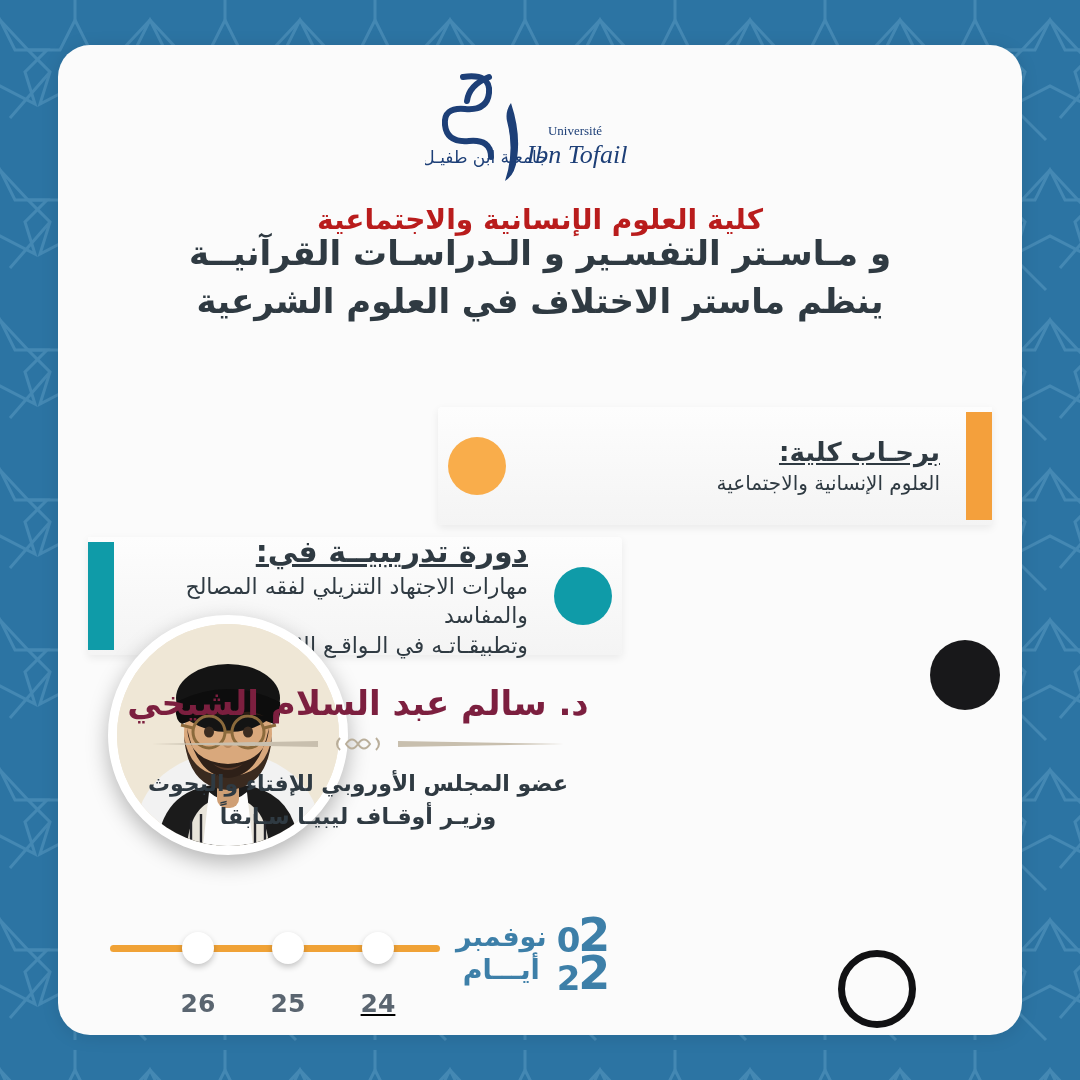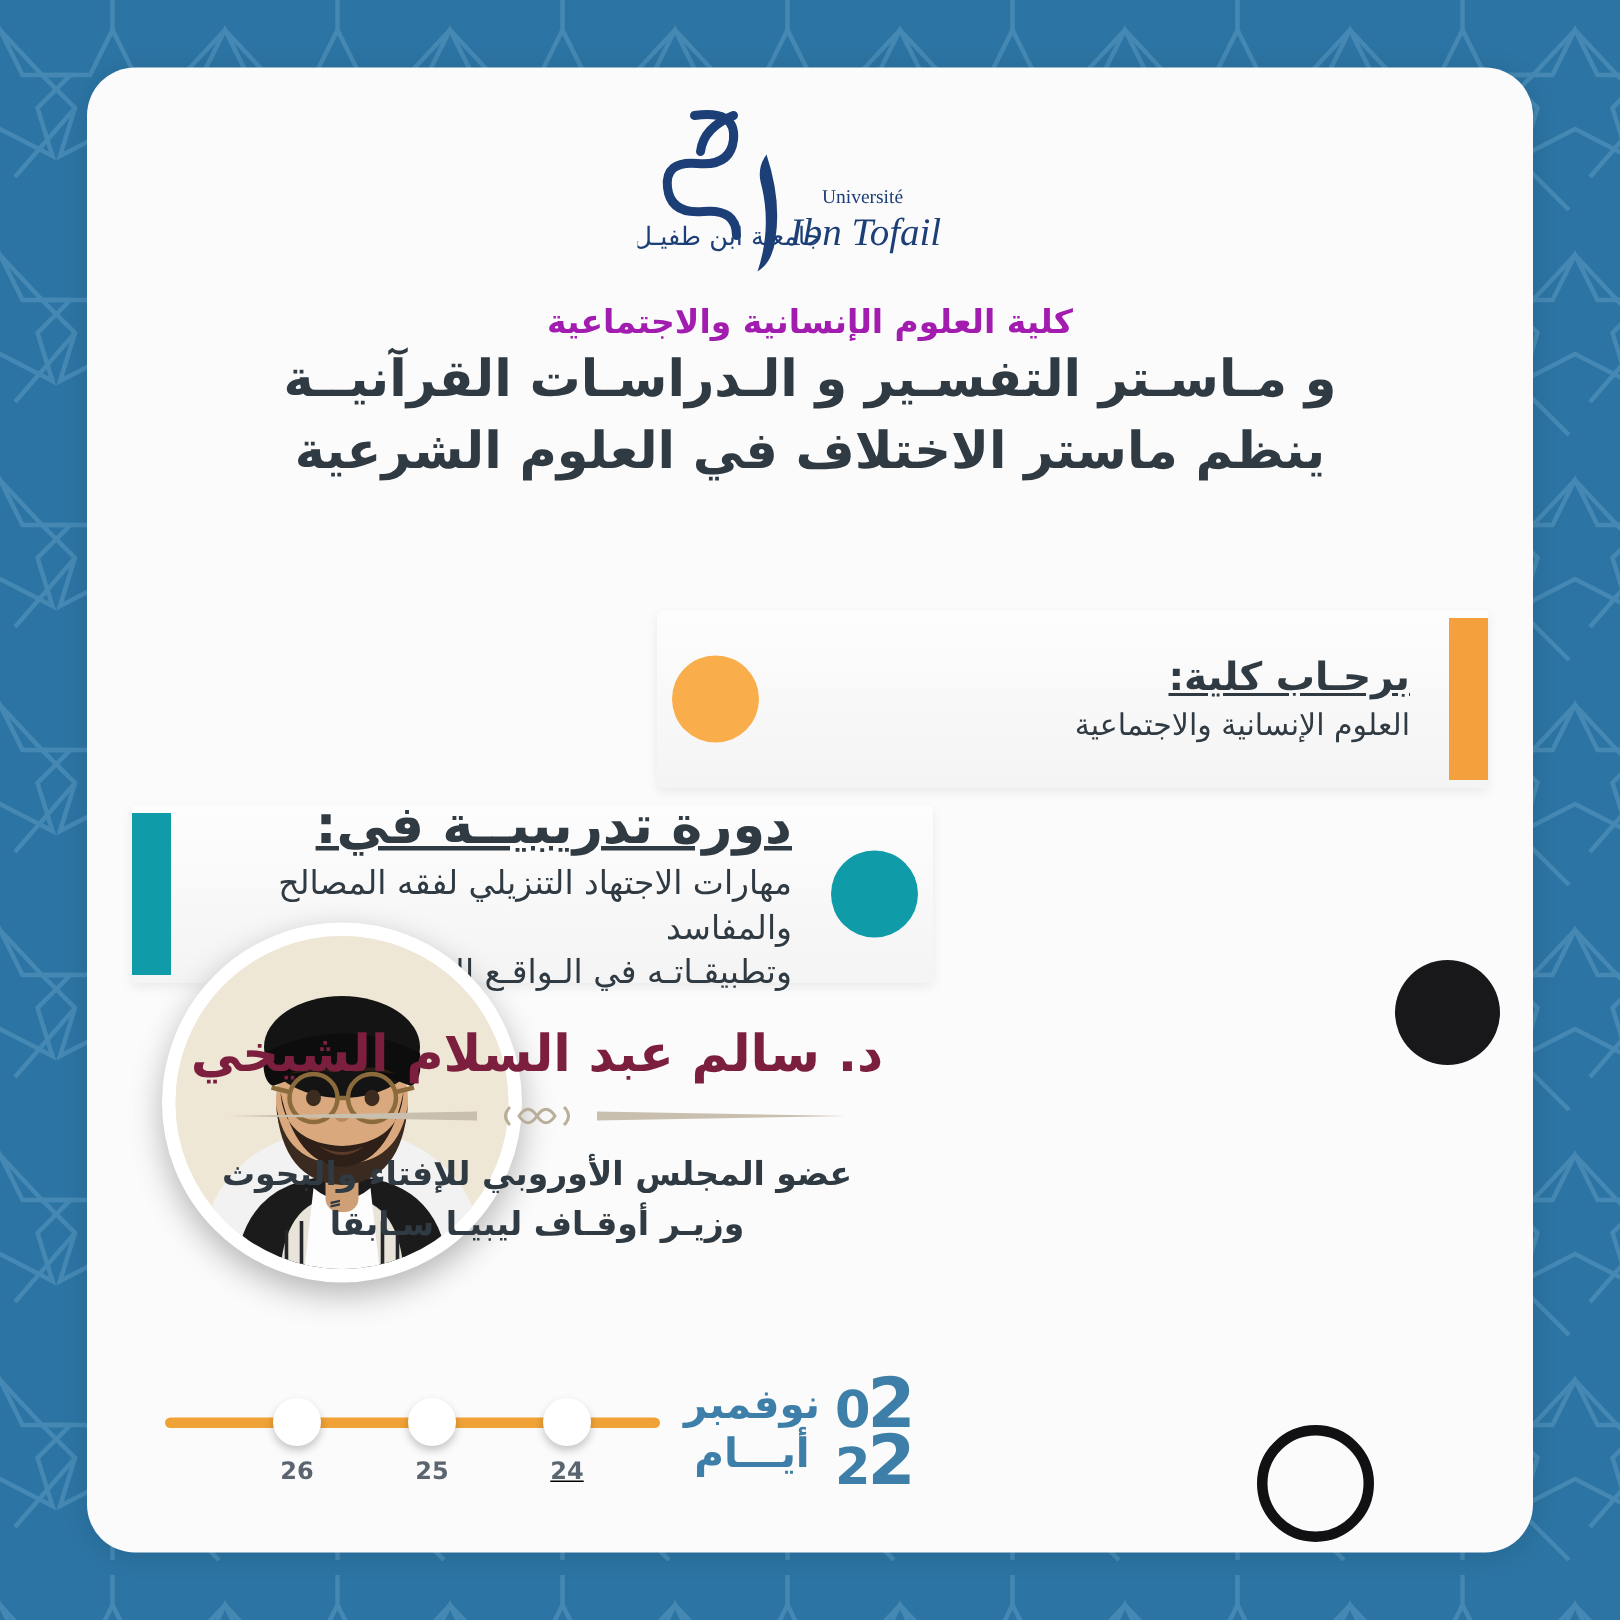--- a/index.html
+++ b/index.html
@@ -46,22 +46,22 @@
   }
 
   
   #header{
     position:absolute;top:0;left:0;right:0;
     text-align:center;padding-top:22px;
   }
   #logo-wrap{display:inline-block;}
   #faculty-line{
     margin-top:4px;
-    font-size:22px;font-weight:700;
-    color:#a21caf;
+    font-size:28px;font-weight:700;
+    color:#b91c1c;
     letter-spacing:.2px;
   }
 
   
   #title-block{
     position:absolute;top:184px;left:0;right:0;
     text-align:center;
     color:#2f3a42;
     font-weight:700;
     line-height:1.42;
@@ -94,21 +94,21 @@
 
   
   #row-course{
     left:30px;right:400px;top:492px;
     flex-direction:row-reverse;
     border-radius:0 4px 4px 0;
     text-align:right;
   }
   #row-course .bar{background:#0f9ba8;}
   #row-course .blob{background:#0f9ba8;margin-right:10px;}
-  #row-course .info-head{font-size:35px;}
+  #row-course .info-head{font-size:30px;}
   #row-course .info-sub{font-size:22px;}
 
   
   #speaker{
     position:absolute;left:40px;top:636px;width:520px;
     text-align:center;
   }
   #speaker-label{
     font-size:28px;color:#8c2745;font-weight:400;
   }
@@ -157,21 +157,21 @@
     position:absolute;top:21px;left:0;right:0;height:7px;
     background:#f0a236;border-radius:4px;
   }
   .day{position:absolute;top:0;text-align:center;width:60px;}
   .day .knob{
     width:32px;height:32px;border-radius:50%;
     background:#fff;margin:8px auto 0;
     box-shadow:0 3px 6px rgba(0,0,0,.22);
   }
   .day .num{
-    margin-top:7px;font-size:16px;font-weight:700;color:#5a6570;
+    margin-top:25px;font-size:25px;font-weight:700;color:#5a6570;
   }
 </style>
 </head>
 <body>
 
 <div id="poster">
 
   <svg id="pattern" viewBox="0 0 1080 1080" preserveAspectRatio="none" aria-hidden="true">
     <defs>
       <pattern id="stars" width="150" height="150" patternUnits="userSpaceOnUse">

